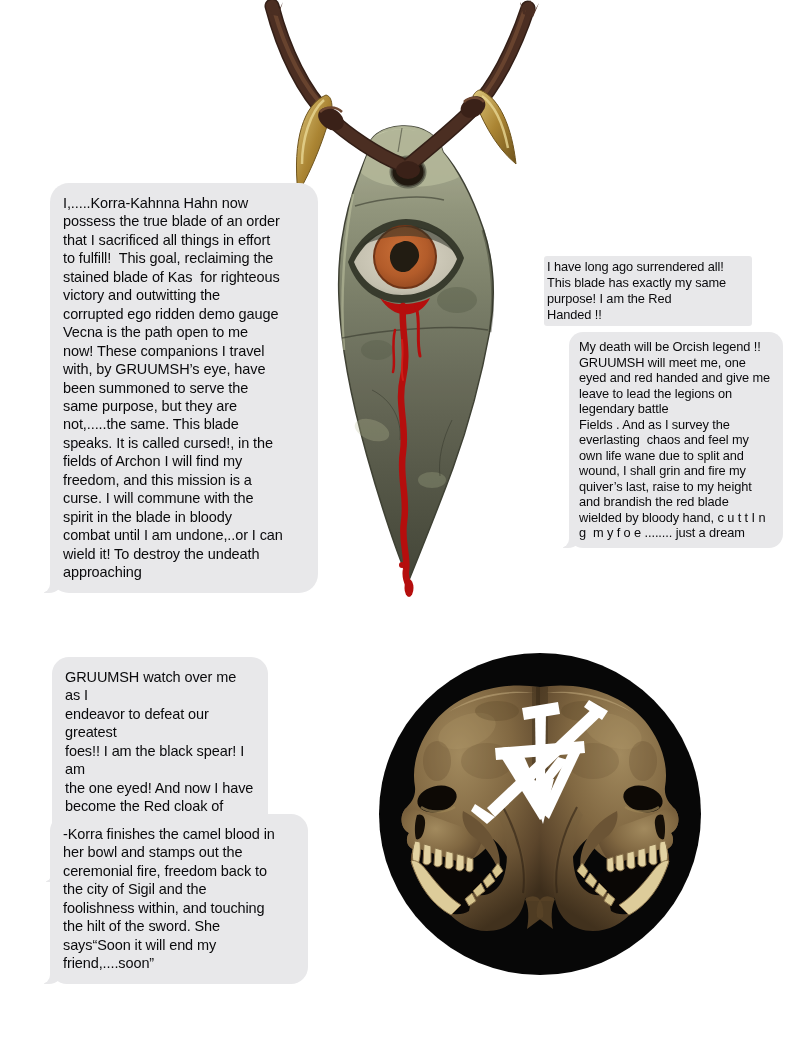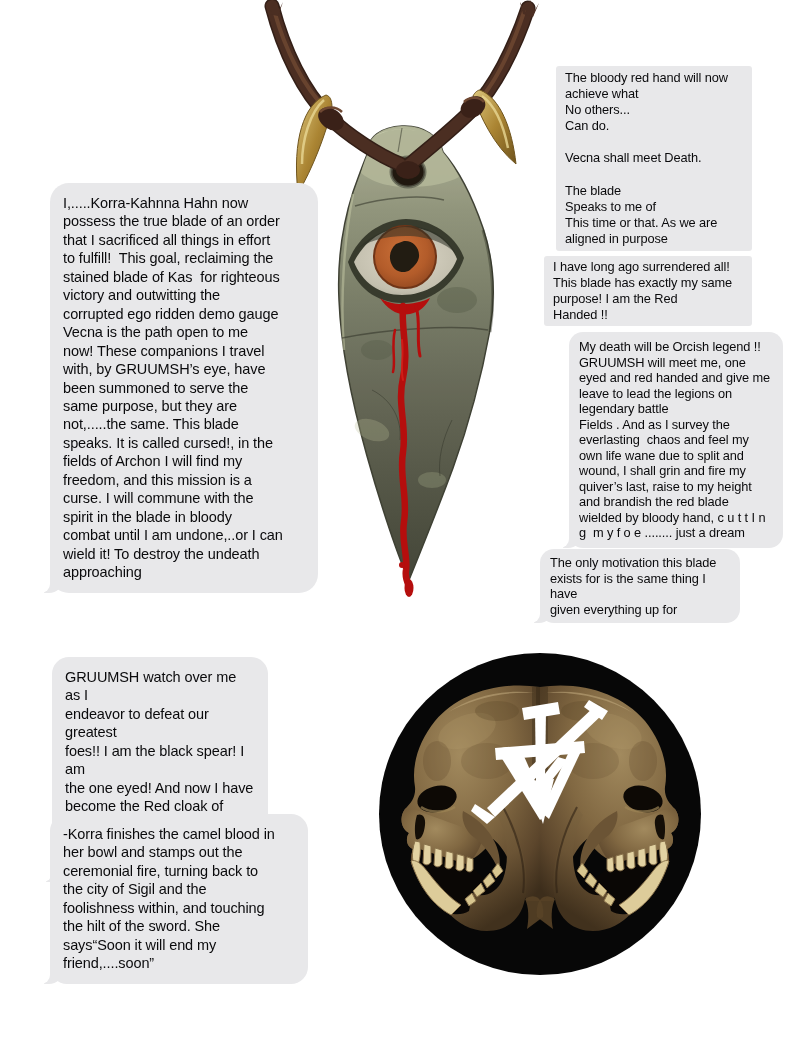--- a/index.html
+++ b/index.html
@@ -239,55 +239,41 @@
   <div class="bubble round tail lfont" style="left:52px;top:657px;width:216px;">GRUUMSH watch over me as I
 endeavor to defeat our greatest
 foes!! I am the black spear! I am
 the one eyed! And now I have
 become the Red cloak of Kas!
 Watch me lord!! May you ever
 watching eye see me!!!</div>
 
   <div class="bubble round tail lfont" style="left:50px;top:814px;width:258px;">-Korra finishes the camel blood in
 her bowl and stamps out the
-ceremonial fire, turning back to
+ceremonial fire, freedom back to
 the city of Sigil and the
 foolishness within, and touching
 the hilt of the sword. She
 says“Soon it will end my
 friend,....soon”</div>
 
-  <div class="bubble sq rfont" style="left:556px;top:66px;width:196px;line-height:16.1px;">The bloody red hand will now
-achieve what
-No others...
-Can do.
-
-Vecna shall meet Death.
-
-The blade
-Speaks to me of
-This time or that. As we are
-aligned in purpose</div>
-
-  <div class="bubble sq rfont" style="left:544px;top:256px;width:208px;line-height:16.1px;padding:3px 9px;">I have long ago surrendered all!
+
+  <div class="bubble sq rfont" style="left:544px;top:256px;width:208px;line-height:16.1px;padding:3px 3px;">I have long ago surrendered all!
 This blade has exactly my same
 purpose! I am the Red
 Handed !!</div>
 
   <div class="bubble round tail rfont" style="left:543px;top:332px;width:214px;line-height:15.5px;padding:7px 10px;border-radius:14px;margin-left:26px;">My death will be Orcish legend !!
 GRUUMSH will meet me, one
 eyed and red handed and give me
 leave to lead the legions on
 legendary battle
 Fields . And as I survey the
 everlasting  chaos and feel my
 own life wane due to split and
 wound, I shall grin and fire my
 quiver’s last, raise to my height
 and brandish the red blade
 wielded by bloody hand, c u t t I n
 g  m y f o e ........ just a dream</div>
 
-  <div class="bubble round tail rfont" style="left:540px;top:549px;width:200px;line-height:15.5px;padding:6px 10px;border-radius:14px;">The only motivation this blade
-exists for is the same thing I have
-given everything up for</div>
 
 </div>
 
 </body></html>

